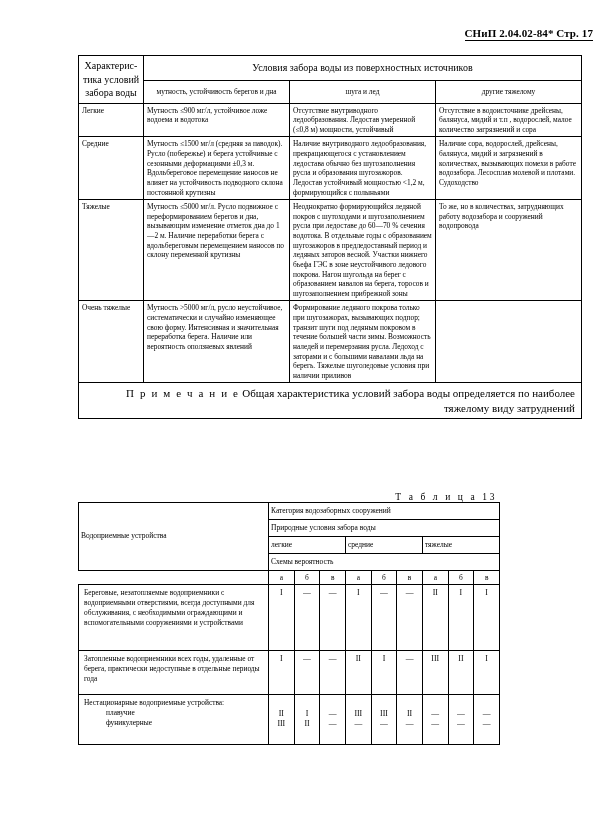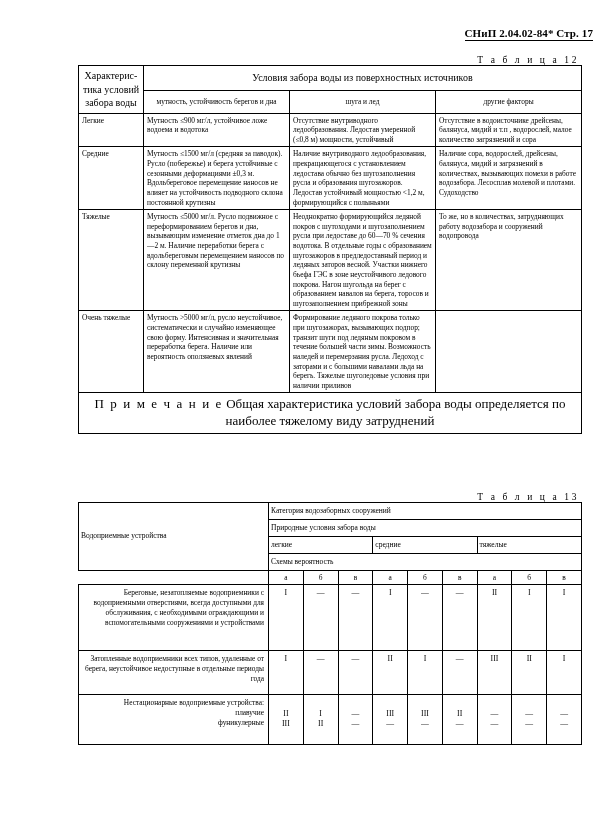--- a/index.html
+++ b/index.html
@@ -90,35 +90,35 @@
     height: 22px;
   }
   #t12 .cat-hdr {
     text-align: center;
     vertical-align: middle;
     font-size: 10px;
     line-height: 1.35;
     padding: 3px 2px;
   }
   #t12 .note {
-    font-size: 13px;
+    font-size: 11px;
     padding: 3px 6px;
-    text-align: center;
+    text-align: right;
   }
   #t12 .note b {
     font-weight: normal;
     letter-spacing: 1.6px;
   }
 
   
   #t13wrap {
     position: absolute;
     left: 53px;
     top: 492px;
-    width: 504px;
+    width: 422px;
   }
   #t13 td {
     font-size: 7.4px;
     line-height: 1.32;
   }
   #t13 .devcol { width: 185px; }
   #t13 .gcol { width: 33px; }
   #t13 .tailcol { width: 32px; }
   #t13 .h-center {
     vertical-align: middle;
@@ -131,49 +131,48 @@
     font-size: 7.4px;
     padding: 2px 0;
   }
   #t13 .mark {
     text-align: center;
     vertical-align: top;
     font-size: 7.8px;
     padding-top: 3px;
   }
   #t13 .devcell {
-    text-align: right;
+    text-align: left;
     padding: 3px 4px 3px 5px;
   }
   #t13 .indent1 { padding-left: 22px; display: block; }
   .nbr { border: none !important; }
   .no-l { border-left: none !important; }
   .no-b { border-bottom: none !important; }
   .stack { display:block; }
 </style>
 </head>
 <body>
 
 <div class="page">
 
   <div class="page-header">СНиП 2.04.02-84* Стр. 17</div>
 
   <div id="t12wrap">
-    <div class="table-caption">Т а б л и ц а   12</div>
 
     <table class="doc" id="t12">
       <tbody>
           <tr>
         <td class="cat cat-hdr" rowspan="2">Характерис-тика условий забора воды</td>
         <td class="hdr-top" colspan="3">Условия забора воды из поверхностных источников</td>
       </tr>
       <tr>
         <td class="c1 hdr-sub">мутность,  устойчивость берегов и дна</td>
         <td class="c2 hdr-sub">шуга и лед</td>
-        <td class="c3 hdr-sub">другие факторы</td>
+        <td class="c3 hdr-sub">другие тяжелому</td>
       </tr>
 
       <tr>
         <td class="cat">Легкие</td>
         <td class="c1 just">Мутность ≤900 мг/л, устойчивое ложе водоема и водотока</td>
         <td class="c2 just">Отсутствие внутриводного ледообразования. Ледостав умеренной (≤0,8 м) мощности, устойчивый</td>
         <td class="c3 just">Отсутствие в водоисточнике дрейсены, балянуса, мидий и т.п , водорослей, малое количество загрязнений и сора</td>
       </tr>
 
       <tr>
@@ -248,21 +247,21 @@
         <td class="mark">—</td>
         <td class="mark">I</td>
         <td class="mark">—</td>
         <td class="mark">—</td>
         <td class="mark">II</td>
         <td class="mark">I</td>
         <td class="mark">I</td>
       </tr>
 
       <tr style="height:44px">
-        <td class="devcell">Затопленные водоприемники всех типов, удаленные от берега, неустойчивое недоступные в отдельные периоды года</td>
+        <td class="devcell">Затопленные водоприемники всех годы, удаленные от берега, практически недоступные в отдельные периоды года</td>
         <td class="mark">I</td>
         <td class="mark">—</td>
         <td class="mark">—</td>
         <td class="mark">II</td>
         <td class="mark">I</td>
         <td class="mark">—</td>
         <td class="mark">III</td>
         <td class="mark">II</td>
         <td class="mark">I</td>
       </tr>

